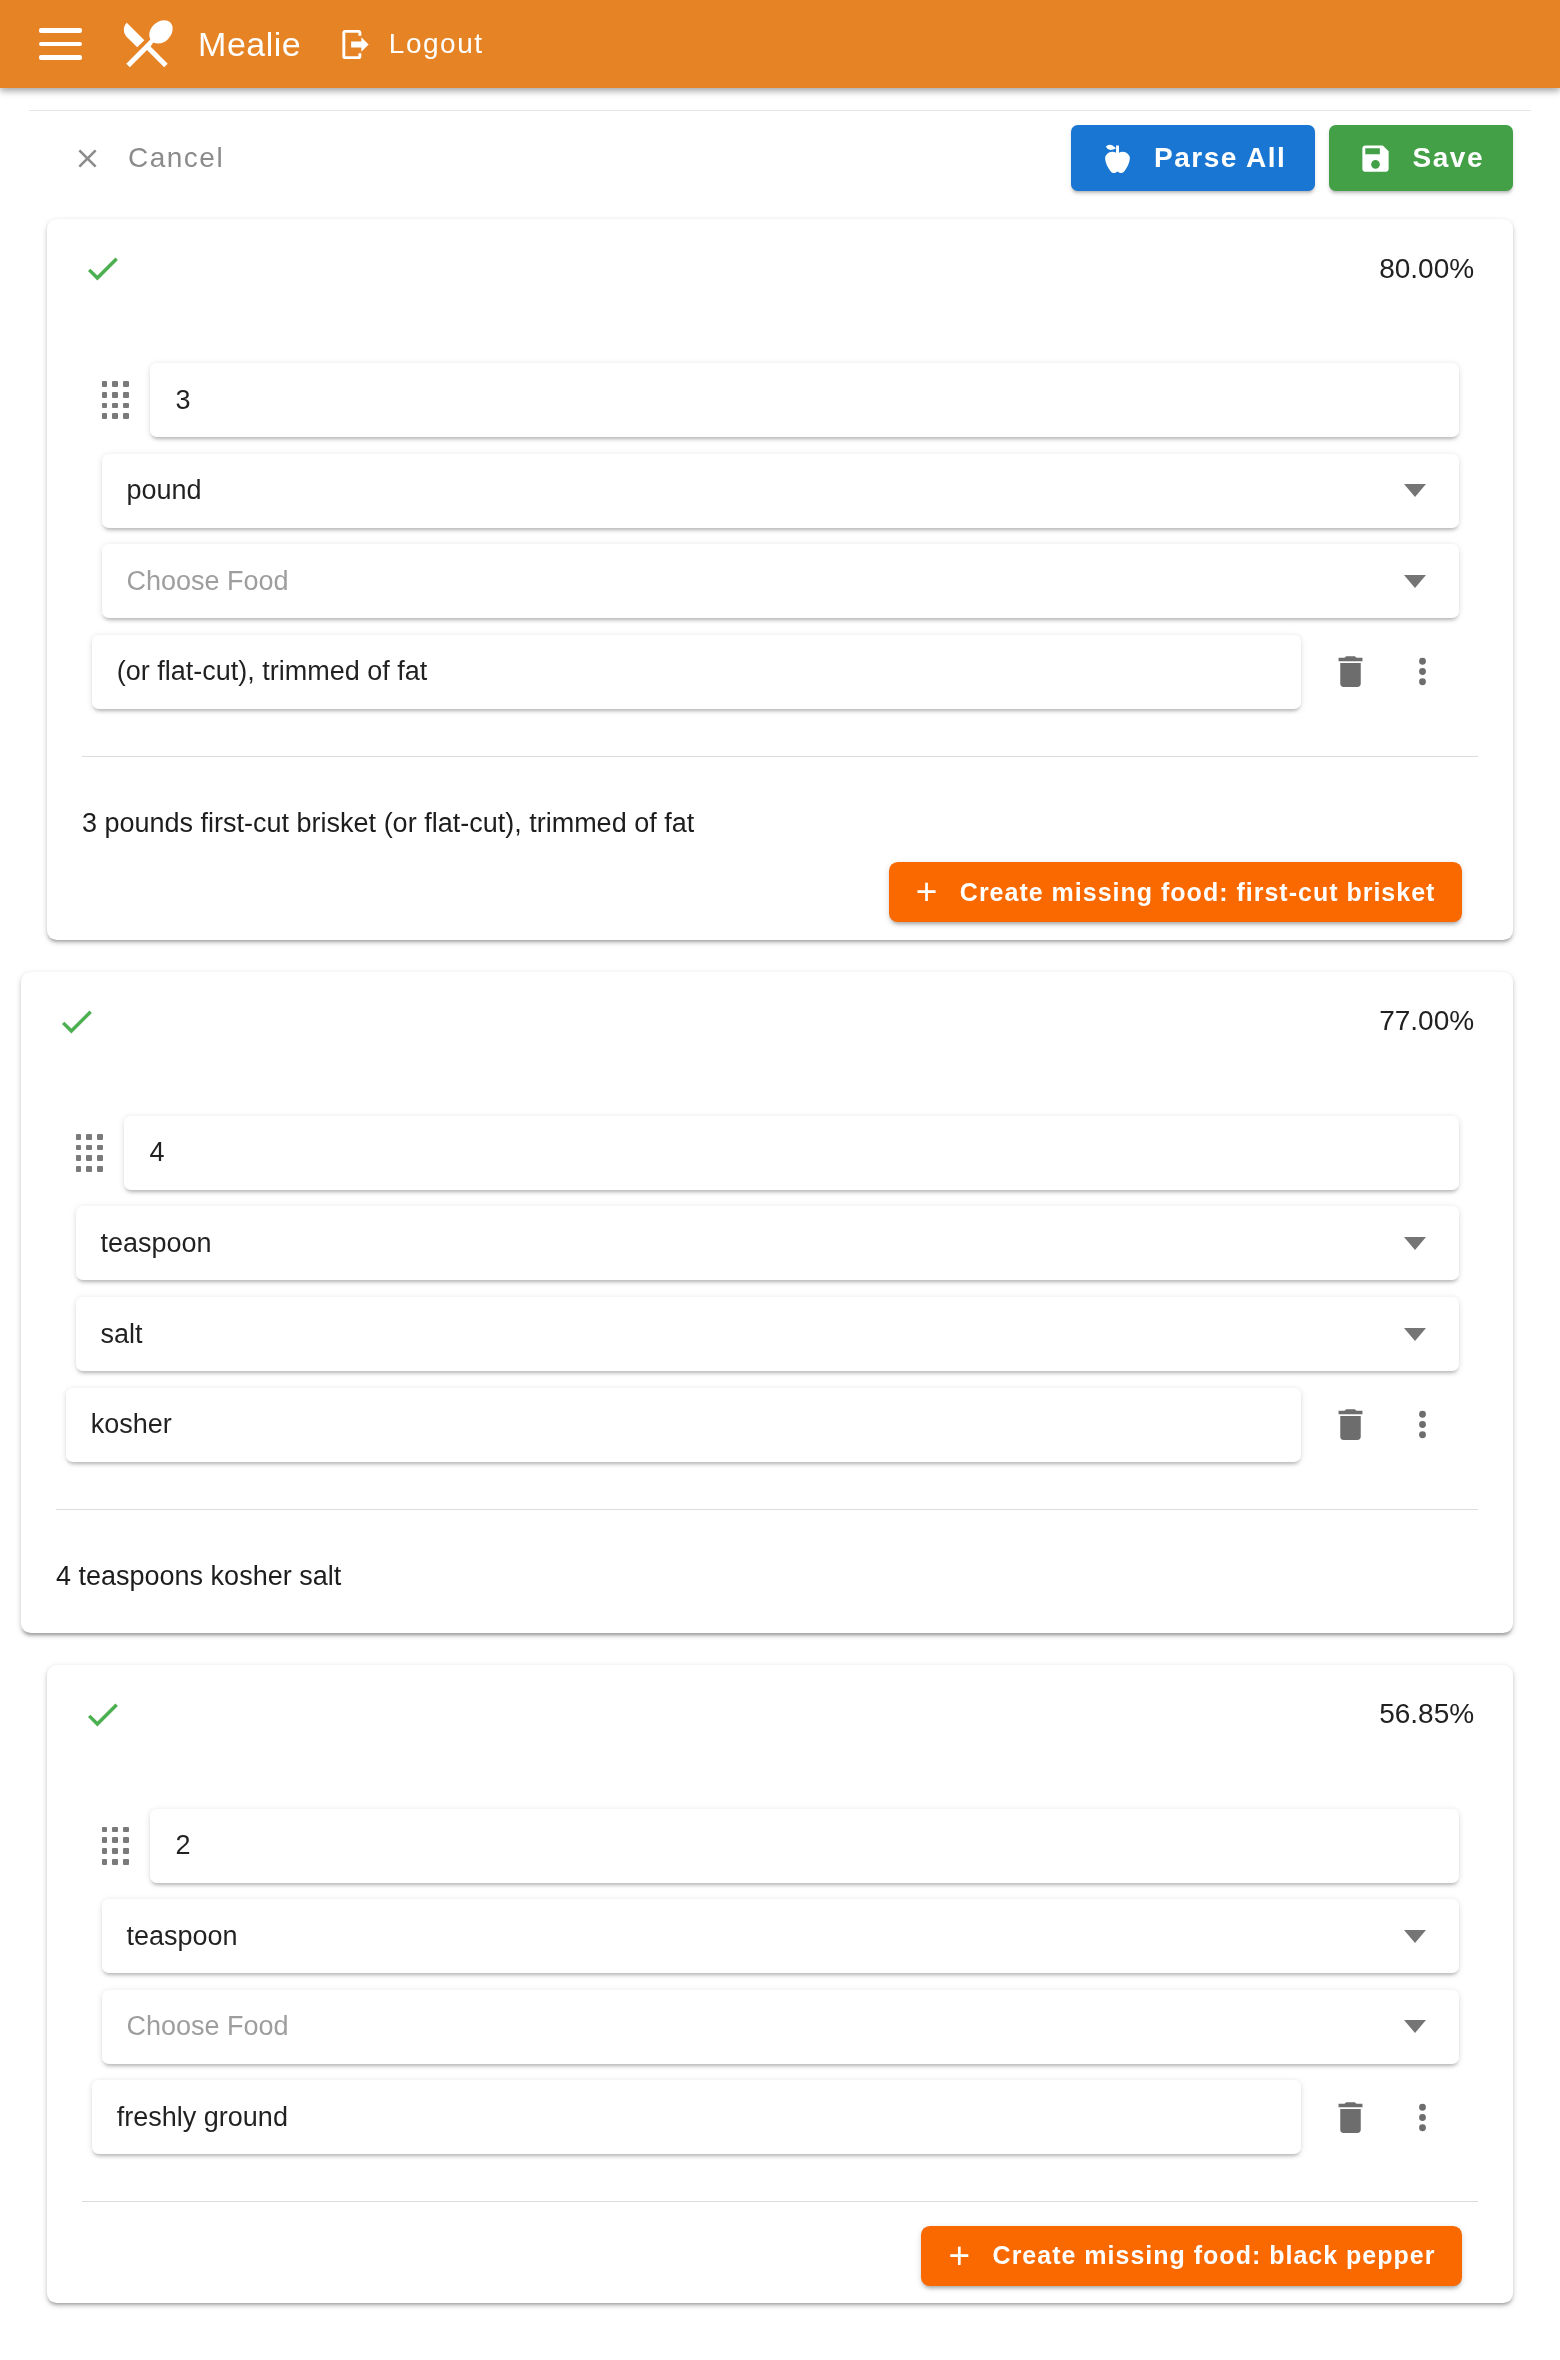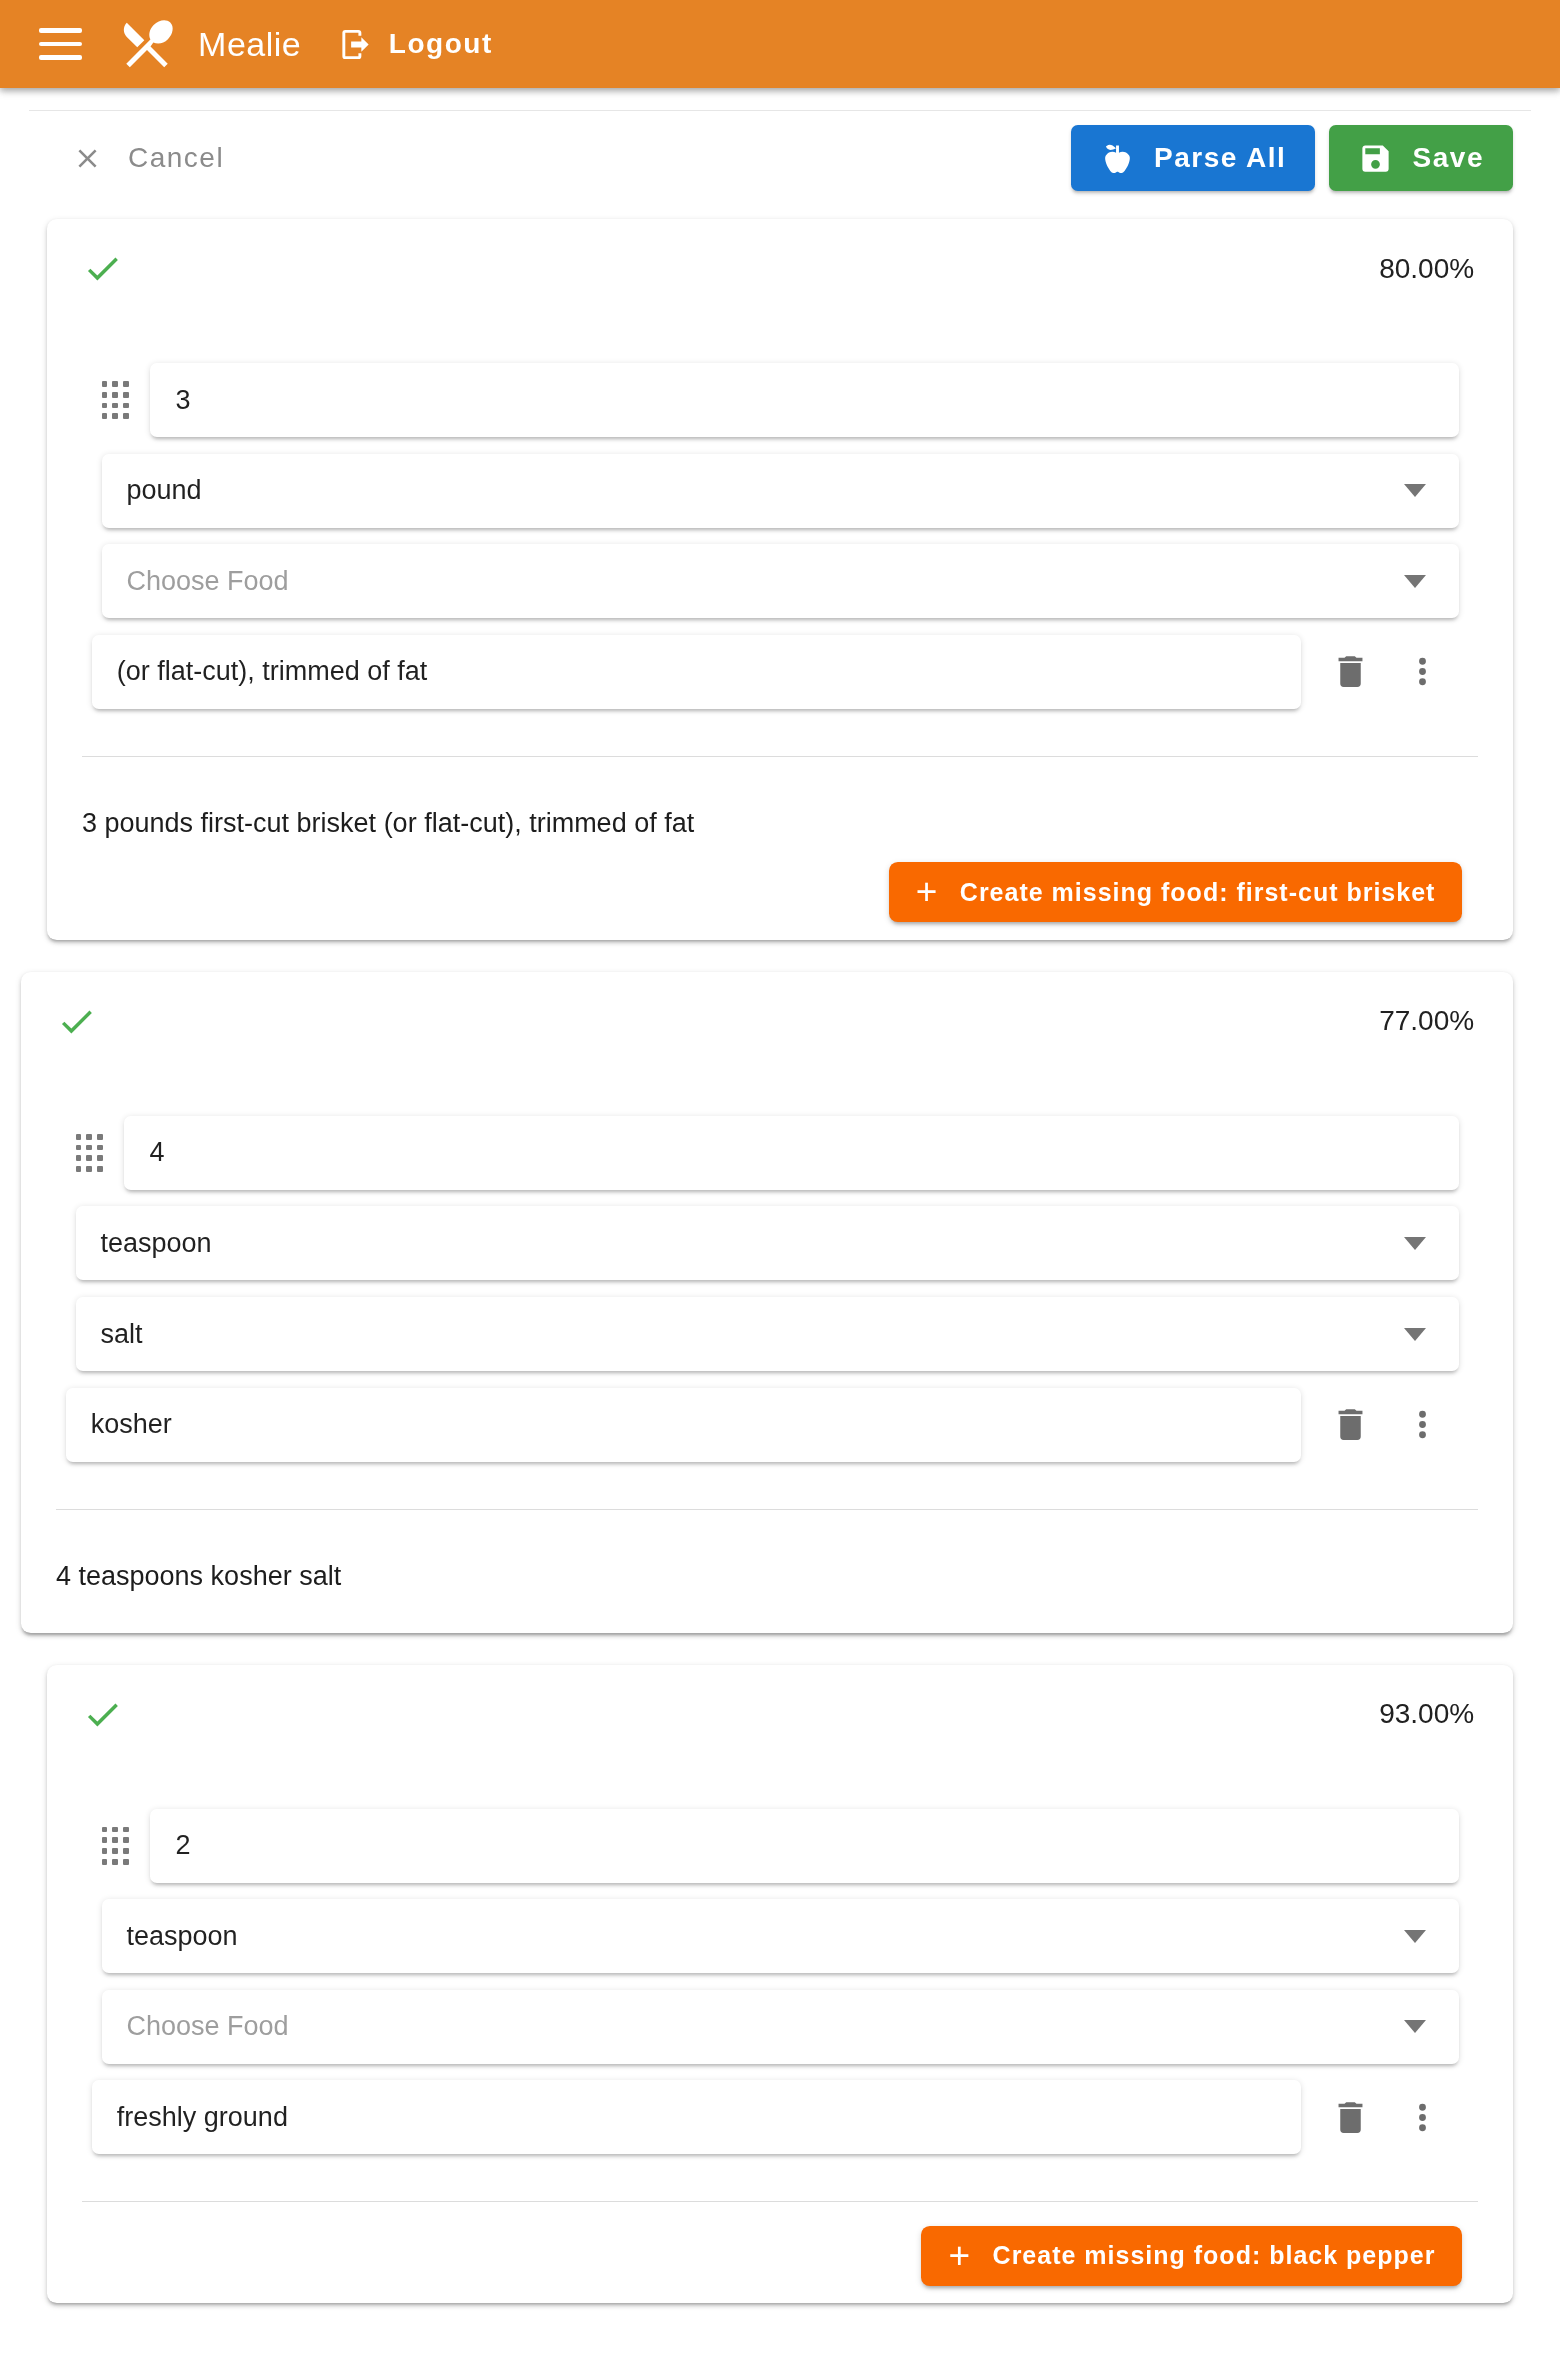--- a/index.html
+++ b/index.html
@@ -28,21 +28,21 @@
   }
   .search-pill svg { flex:none; }
   .search-pill input {
     flex:1; background:transparent; border:none; outline:none;
     color:#fff; font-size:28px; margin-left:17.6px; font-family:inherit;
   }
   .search-pill input::placeholder { color:rgba(255,255,255,.65); }
   .logout-btn {
     display:flex; align-items:center; gap:15.6px; margin-left:31px; margin-right:5.9px;
     background:transparent; border:none; color:#fff; cursor:pointer;
-    font-family:inherit; font-size:28px; font-weight:700; letter-spacing:1.5px;
+    font-family:inherit; font-size:28px; font-weight:400; letter-spacing:1.5px;
   }
   
   .top-rule { height:1px; background:#e6e6e6; margin:22.4px 29px 0; }
   .toolbar { display:flex; align-items:center; margin:12.7px 47px 27px; height:68px; }
   .cancel-btn {
     display:flex; align-items:center; gap:25px;
     background:transparent; border:none; cursor:pointer;
     color:#8b8b8b; font-family:inherit; font-size:28px; font-weight:500; letter-spacing:1.5px;
     margin-left:25px; padding:0;
   }
@@ -270,21 +270,21 @@
   </div>
   <div class="divider"></div>
   <p class="summary">4 teaspoons kosher salt</p>
 </section>
 
 <section class="card">
   <div class="pct-row">
     <svg width="41" height="41" viewBox="0 0 24 24">
         <path fill="#4CAF50" d="M21,7L9,19L3.5,13.5L4.91,12.09L9,16.17L19.59,5.59L21,7Z"></path>
       </svg>
-    <span class="pct">93.00%</span>
+    <span class="pct">56.85%</span>
   </div>
   <div class="row qty-row">
     <div class="drag-handle">
       <i></i>
         <i></i>
         <i></i>
         <i></i>
         <i></i>
         <i></i>
         <i></i>

